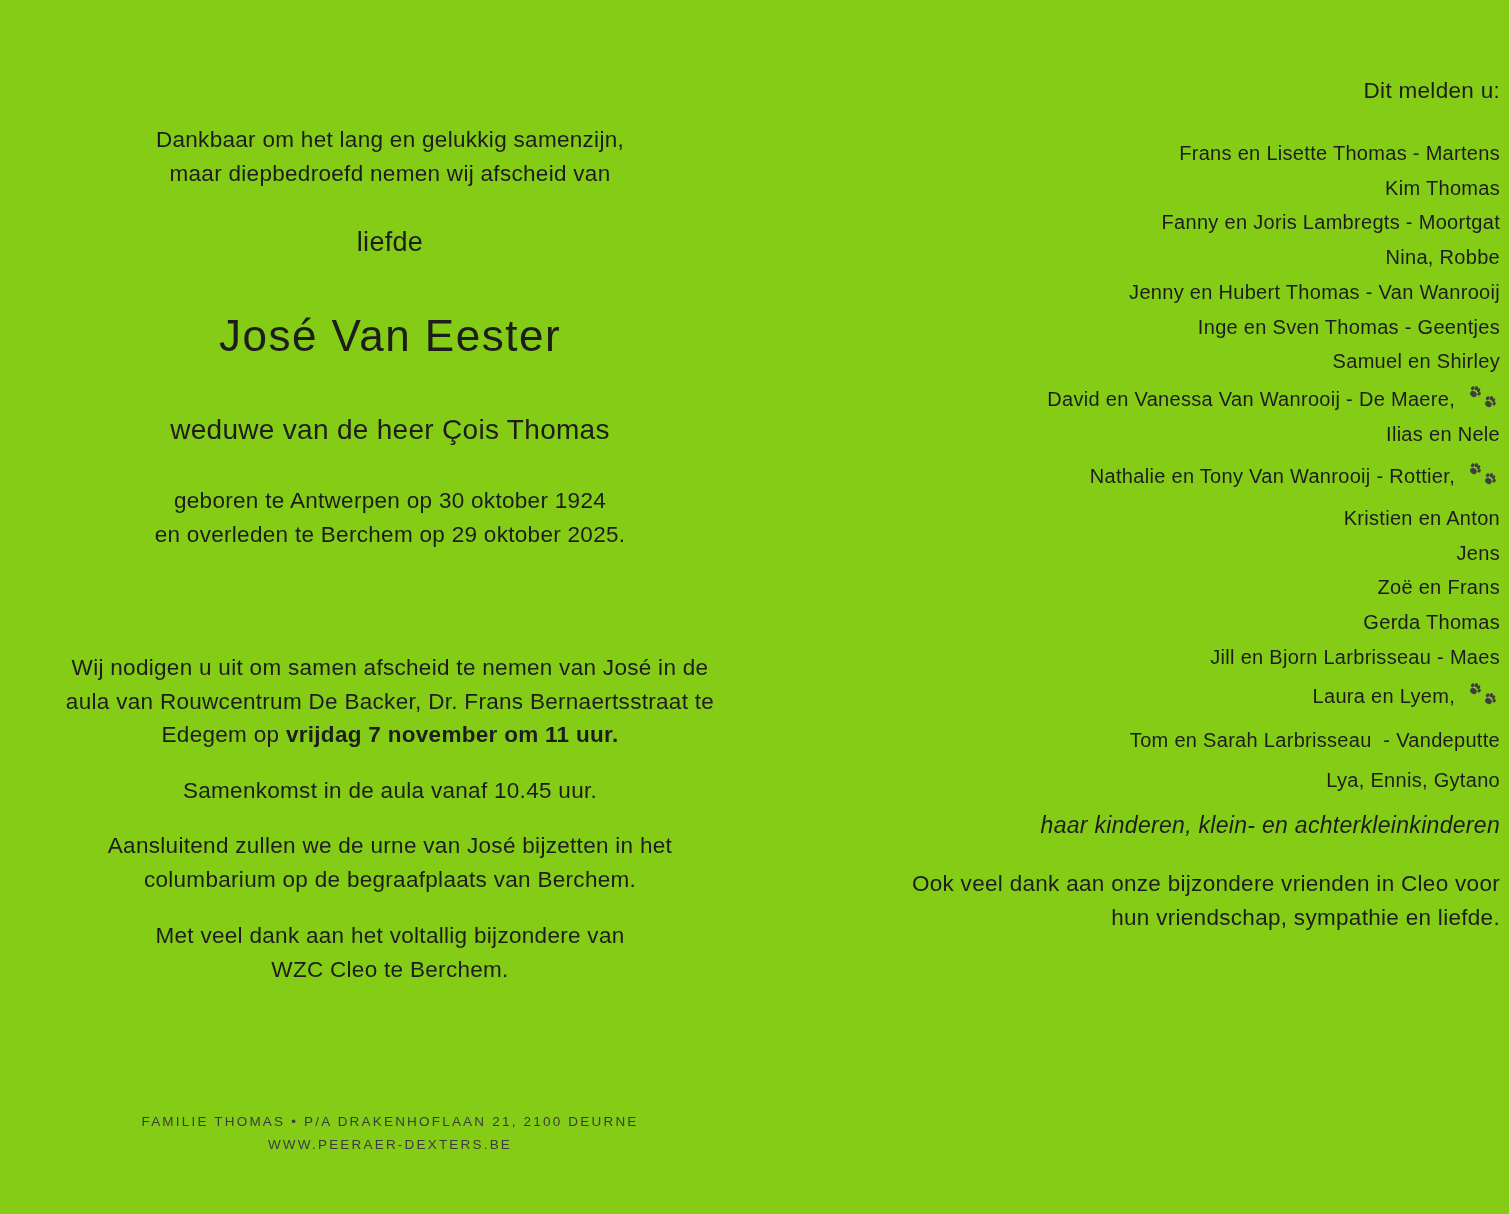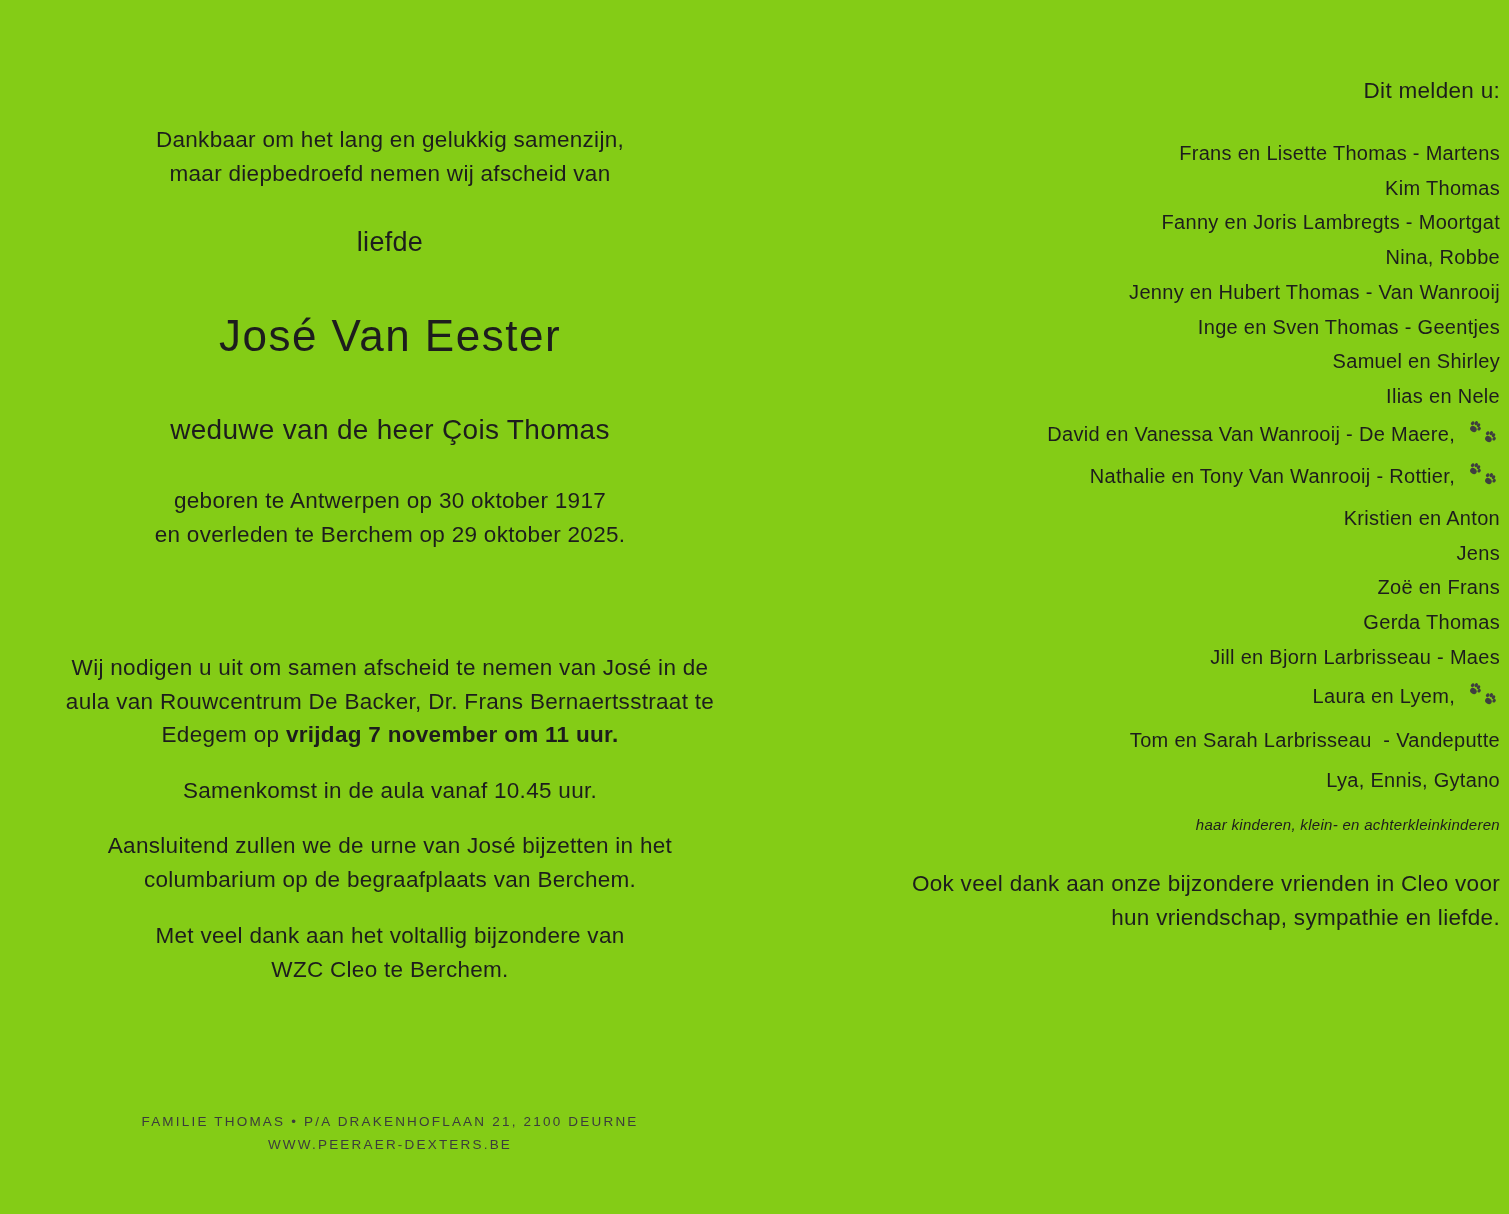--- a/index.html
+++ b/index.html
@@ -56,21 +56,21 @@
   .name-row.gap-3  { margin-top:3px; }
   .name-row.gap-4  { margin-top:4px; }
   .name-row.gap-5  { margin-top:5px; }
   .name-row.gap-7  { margin-top:7px; }
   .name-row.gap-8  { margin-top:8px; }
   .name-row.gap-10 { margin-top:10px; }
   .paw-icon { display:inline-block; vertical-align:-5px; margin-left:9px; }
   .closing-italic {
     margin-top:10px !important;
     padding-left:183px;
-    font-size:15px; line-height:34.7px;
+    font-size:23px; line-height:34.7px;
     font-style:italic;
   }
   .friends-thanks { margin-top:25px !important; font-size:22.5px; line-height:34px; }
 </style>
 </head>
 <body>
 
 <div class="page">
 
   <div class="col-left">
@@ -80,21 +80,21 @@
       <span>maar diepbedroefd nemen wij afscheid van</span>
     </p>
 
     <p class="honorific">liefde</p>
 
     <p class="deceased">José Van Eester</p>
 
     <p class="relation">weduwe van de heer Çois Thomas</p>
 
     <p class="life">
-      <span>geboren te Antwerpen op 30 oktober 1917</span><br>
+      <span>geboren te Antwerpen op 30 oktober 1924</span><br>
       <span>en overleden te Berchem op 29 oktober 2025.</span>
     </p>
 
     <p class="invitation">
       <span>Wij nodigen u uit om samen afscheid te nemen van José in de</span><br>
       <span>aula van Rouwcentrum De Backer, Dr. Frans Bernaertsstraat te</span><br>
       <span>Edegem op </span><b>vrijdag 7 november om 11 uur.</b>
     </p>
 
     <p class="gathering">Samenkomst in de aula vanaf 10.45 uur.</p>
@@ -121,39 +121,39 @@
     <p class="notify-heading">Dit melden u:</p>
 
     <div class="names" id="names-list">
         <div class="name-row ind-0"><span>Frans en Lisette Thomas - Martens</span></div>
         <div class="name-row ind-1"><span>Kim Thomas</span></div>
         <div class="name-row ind-1"><span>Fanny en Joris Lambregts - Moortgat</span></div>
         <div class="name-row ind-2"><span>Nina, Robbe</span></div>
         <div class="name-row ind-0"><span>Jenny en Hubert Thomas - Van Wanrooij</span></div>
         <div class="name-row ind-1"><span>Inge en Sven Thomas - Geentjes</span></div>
         <div class="name-row ind-2"><span>Samuel en Shirley</span></div>
-        <div class="name-row ind-2"><span>Ilias en Nele</span></div>
         <div class="name-row ind-1 gap-3"><span>David en Vanessa Van Wanrooij - De Maere,</span><svg class="paw-icon" width="36" height="28" viewBox="0 0 36 28" aria-hidden="true">
     <g fill="#3f3f3f">
       <g transform="translate(11,9) rotate(38)">
         <ellipse cx="0" cy="2.6" rx="3.5" ry="2.8"></ellipse>
         <ellipse cx="-4.2" cy="-1.6" rx="1.6" ry="2.1"></ellipse>
         <ellipse cx="-1.4" cy="-3.8" rx="1.6" ry="2.1"></ellipse>
         <ellipse cx="1.6" cy="-3.6" rx="1.6" ry="2.1"></ellipse>
         <ellipse cx="4.3" cy="-1.2" rx="1.5" ry="2.0"></ellipse>
       </g>
       <g transform="translate(26,19) rotate(38)">
         <ellipse cx="0" cy="2.6" rx="3.5" ry="2.8"></ellipse>
         <ellipse cx="-4.2" cy="-1.6" rx="1.6" ry="2.1"></ellipse>
         <ellipse cx="-1.4" cy="-3.8" rx="1.6" ry="2.1"></ellipse>
         <ellipse cx="1.6" cy="-3.6" rx="1.6" ry="2.1"></ellipse>
         <ellipse cx="4.3" cy="-1.2" rx="1.5" ry="2.0"></ellipse>
       </g>
     </g>
   </svg></div>
+        <div class="name-row ind-2"><span>Ilias en Nele</span></div>
         <div class="name-row ind-1 gap-8"><span>Nathalie en Tony Van Wanrooij - Rottier,</span><svg class="paw-icon" width="36" height="28" viewBox="0 0 36 28" aria-hidden="true">
     <g fill="#3f3f3f">
       <g transform="translate(11,9) rotate(38)">
         <ellipse cx="0" cy="2.6" rx="3.5" ry="2.8"></ellipse>
         <ellipse cx="-4.2" cy="-1.6" rx="1.6" ry="2.1"></ellipse>
         <ellipse cx="-1.4" cy="-3.8" rx="1.6" ry="2.1"></ellipse>
         <ellipse cx="1.6" cy="-3.6" rx="1.6" ry="2.1"></ellipse>
         <ellipse cx="4.3" cy="-1.2" rx="1.5" ry="2.0"></ellipse>
       </g>
       <g transform="translate(26,19) rotate(38)">

